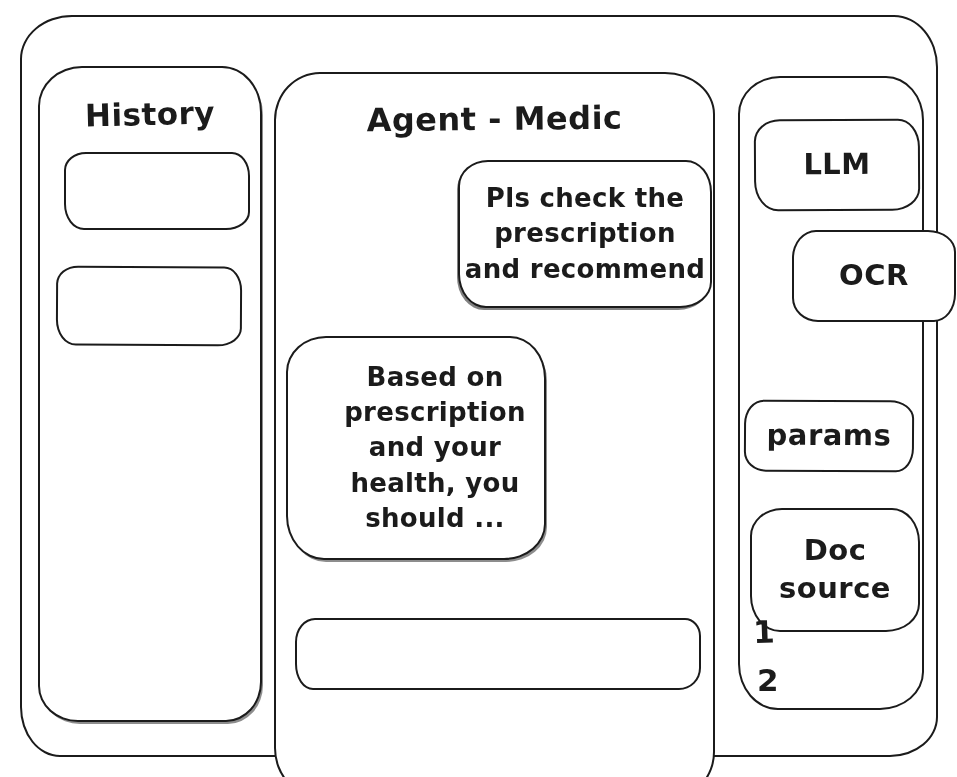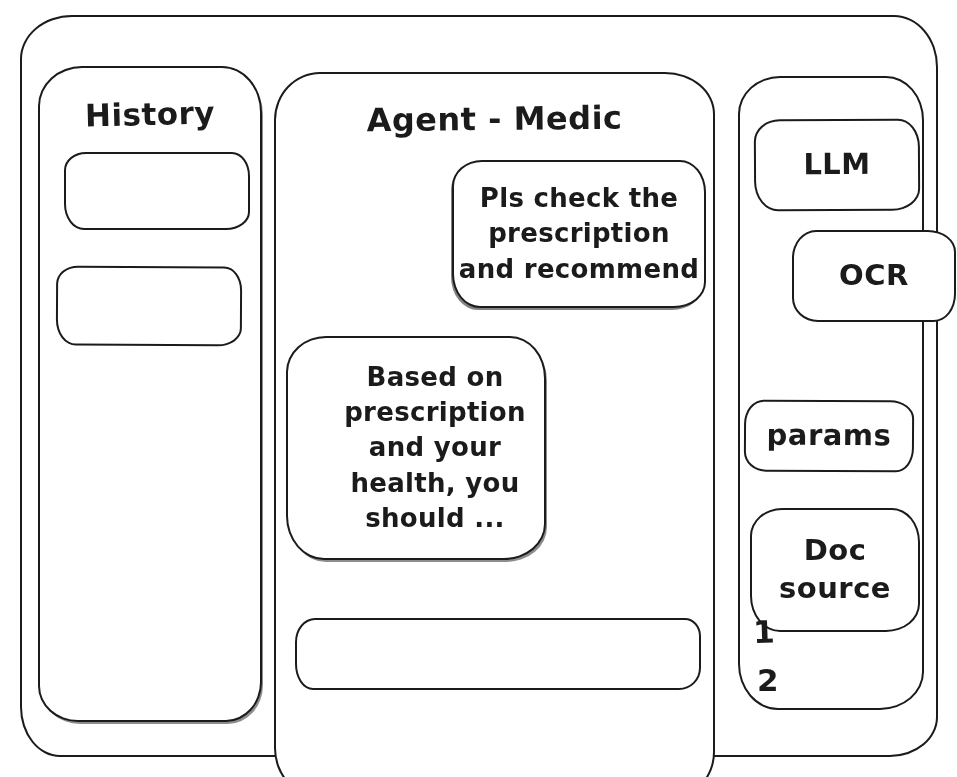--- a/index.html
+++ b/index.html
@@ -60,21 +60,21 @@
     align-items: center;
     justify-content: center;
     text-align: center;
     font-weight: 700;
     font-size: 26px;
     line-height: 1.35;
     letter-spacing: .3px;
     white-space: pre-line;
   }
   .bubble-user {
-    left: 176px; top: 86px; width: 254px; height: 148px;
+    left: 182px; top: 86px; width: 254px; height: 148px;
     border-radius: 30px 26px 32px 28px / 26px 32px 26px 34px;
     box-shadow: -2px 3px 0 -1px rgba(27,27,27,.55);
   }
   .bubble-agent {
     left: 10px; top: 262px; width: 260px; height: 224px;
     border-radius: 40px 36px 42px 38px / 36px 42px 36px 44px;
     box-shadow: 2px 3px 0 -1px rgba(27,27,27,.5);
     padding-left: 38px;
   }
   .chat-input {

